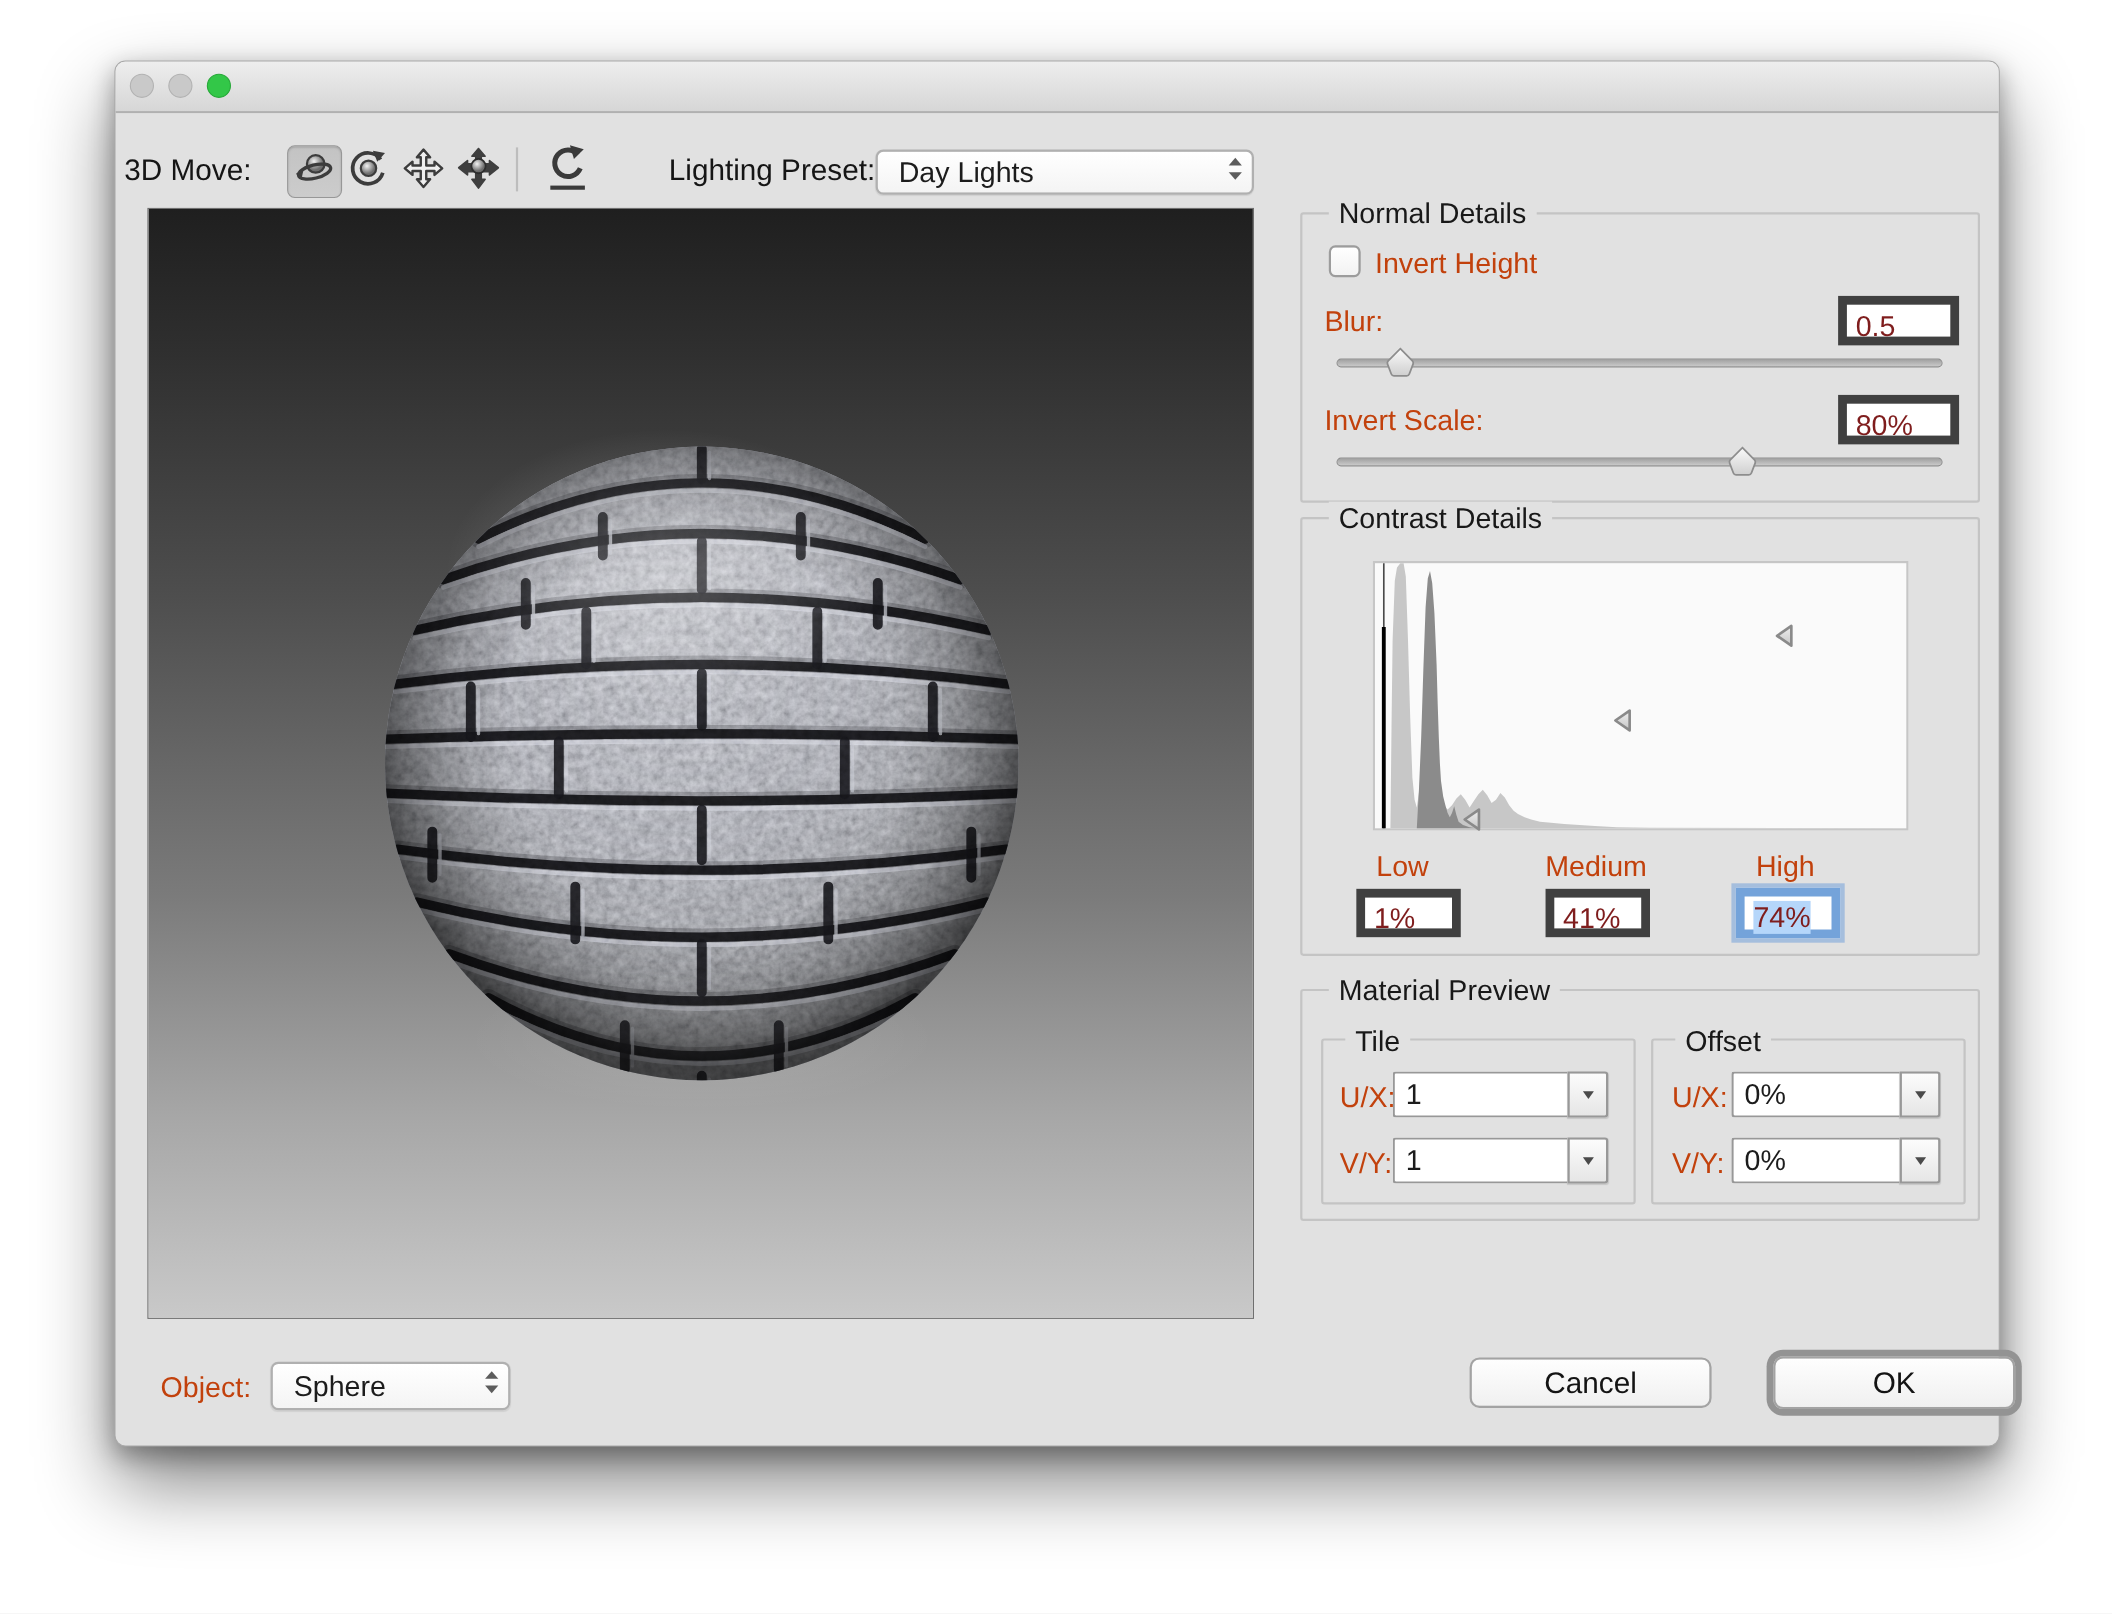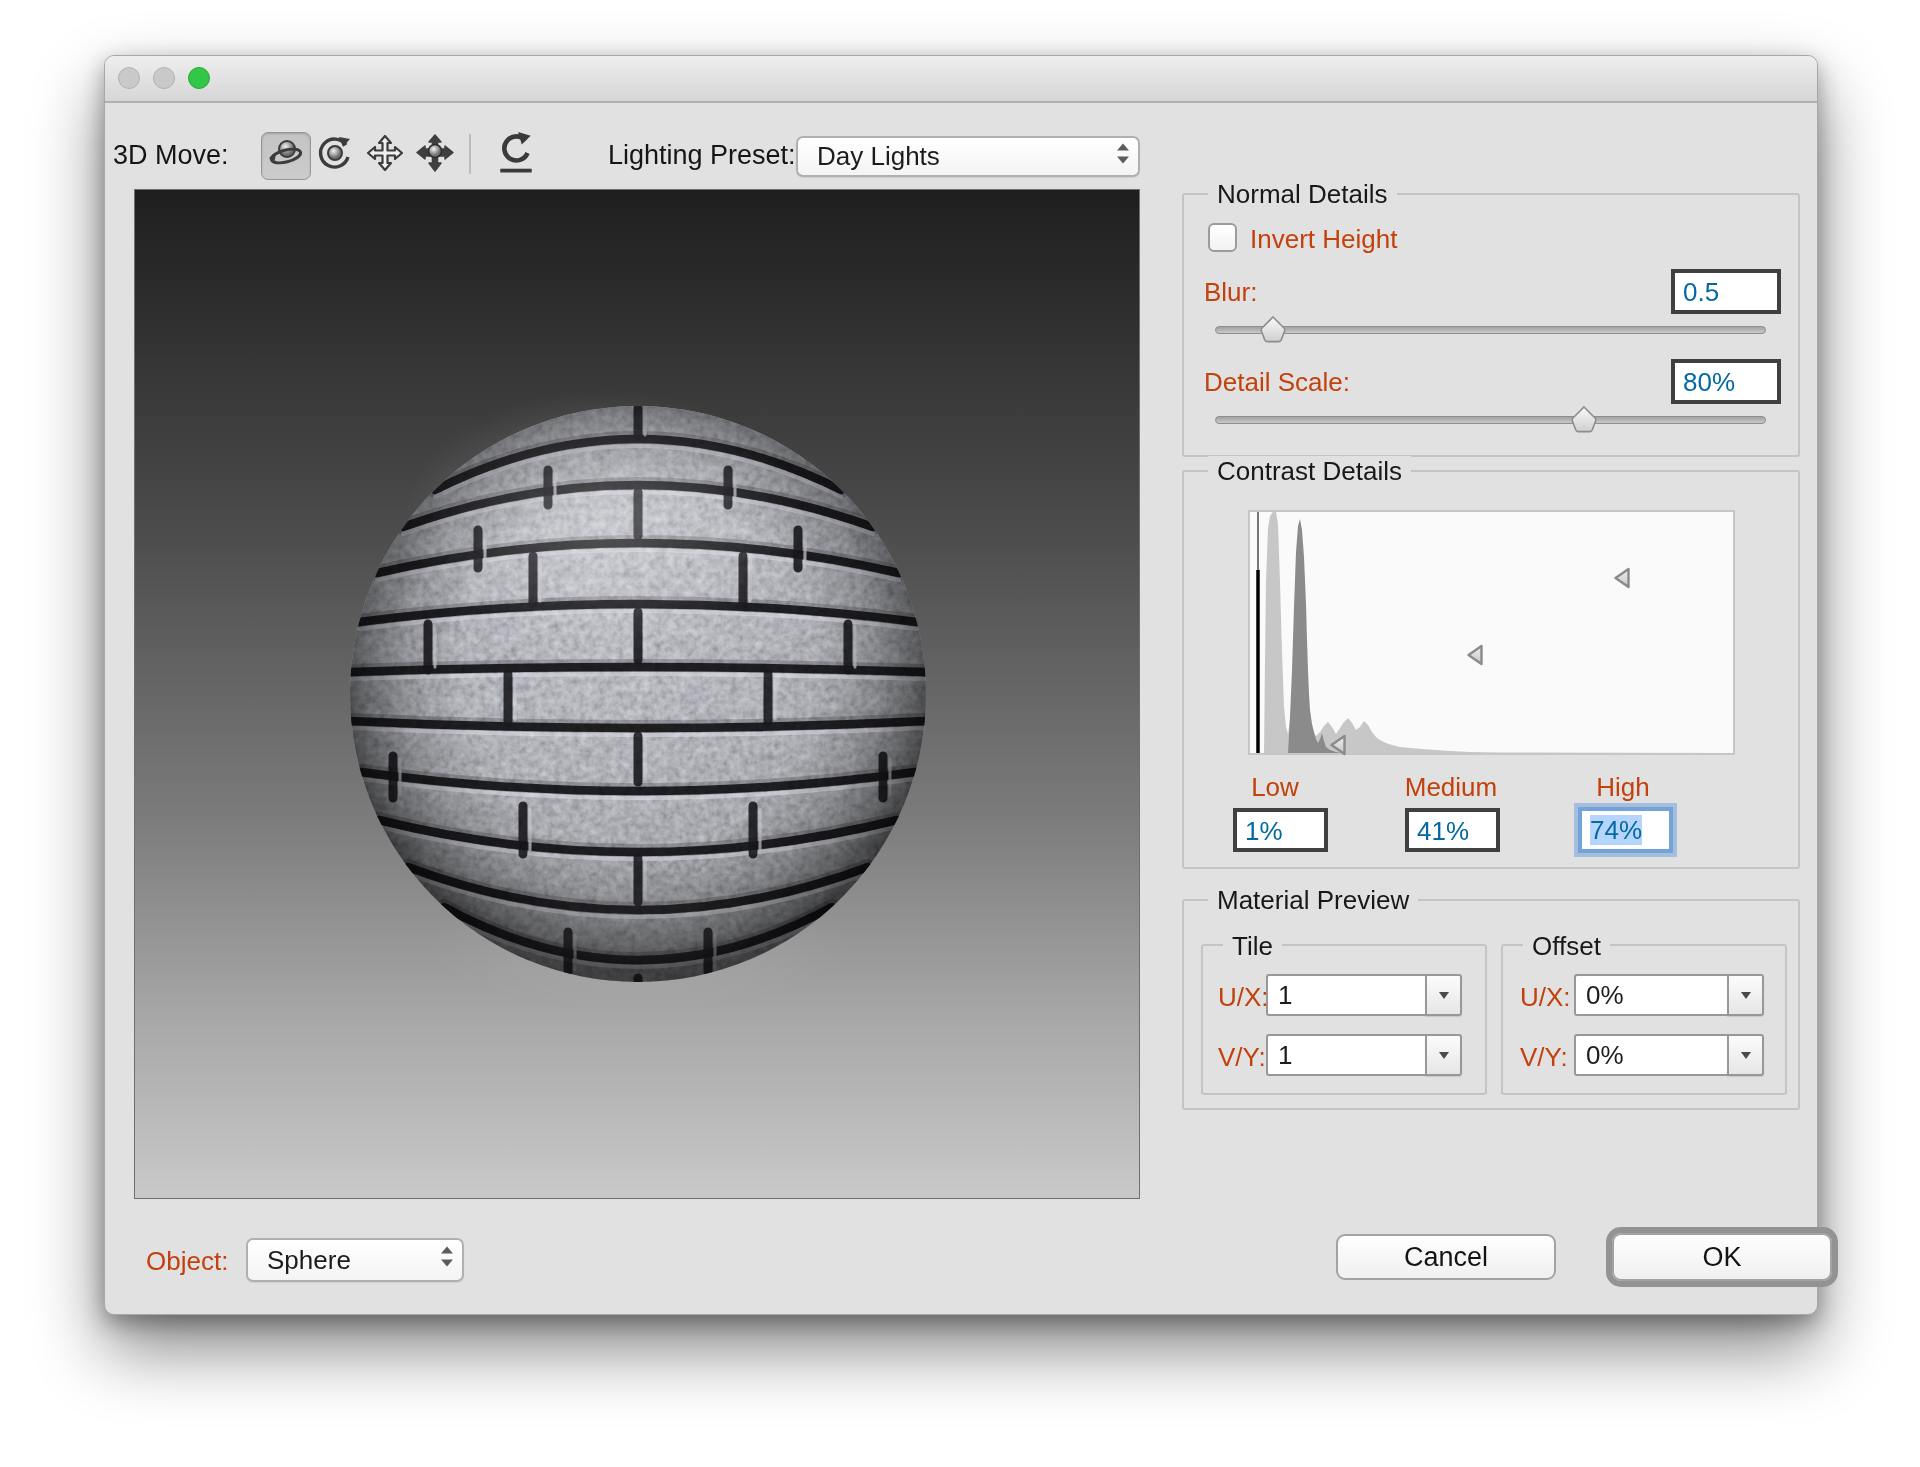--- a/index.html
+++ b/index.html
@@ -26,22 +26,22 @@
          font-size:26px;display:flex;align-items:center;padding-left:19px;
          box-shadow:0 1px 1px rgba(0,0,0,.08);}
   .popup .stepper{position:absolute;right:7px;top:50%;transform:translateY(-50%);}
   .preview{position:absolute;left:29px;top:133px;width:1004px;height:1008px;
            border:1px solid #6f6f6f;box-sizing:content-box;}
   .group{position:absolute;border:2px solid #c4c4c4;border-radius:3px;}
   .gtitle{position:absolute;top:-16px;left:24px;background:#e1e1e1;
           padding:0 9px;font-size:26px;color:#181818;}
   .subgroup{position:absolute;border:2px solid #c4c4c4;border-radius:3px;}
   .lbl{position:absolute;font-size:26px;color:#c2410c;}
-  .field{position:absolute;background:#ffffff;border:4px solid #404040;
-         box-sizing:border-box;font-size:26px;padding:4px 8px 0 8px;color:#0369a1;}
+  .field{position:absolute;background:#ffffff;border:8px solid #404040;
+         box-sizing:border-box;font-size:26px;padding:4px 8px 0 8px;color:#7f1d1d;}
   .field.focused{border-color:#74a3da;box-shadow:0 0 0 4px rgba(116,163,218,.55);}
   .sel{background:#b5d6fa;}
   .checkbox{position:absolute;width:29px;height:29px;background:linear-gradient(#ffffff,#f2f2f2);
             border:2px solid #9c9c9c;border-radius:6px;box-sizing:border-box;}
   .sliderbox{position:absolute;height:34px;}
   .track{position:absolute;left:0;right:0;top:13px;height:8px;border-radius:4px;
          background:linear-gradient(#a2a2a2,#c9c9c9);border:1px solid #8e8e8e;box-sizing:border-box;}
   .thumb{position:absolute;top:2px;width:30px;height:29px;margin-left:-15px;}
   .hist{position:absolute;background:#fafafa;border:2px solid #c6c6c6;box-sizing:content-box;}
   .btn{position:absolute;background:linear-gradient(#fefefe,#f0f0f0);
@@ -230,21 +230,21 @@
               <linearGradient id="th" x1="0" y1="0" x2="0" y2="1">
                 <stop offset="0" stop-color="#fafafa"></stop>
                 <stop offset="1" stop-color="#cfcfcf"></stop>
               </linearGradient>
             </defs>
           <path d="M15,2 L26,13 Q27.2,14.3 26.6,16 L23.2,25 Q22.6,26.6 20.8,26.6 L9.2,26.6 Q7.4,26.6 6.8,25 L3.4,16 Q2.8,14.3 4,13 Z" fill="url(#th)" stroke="#8d8d8d" stroke-width="1.6"></path>
         </svg>
       </div>
     </div>
 
-    <span class="lbl" style="left:20px;top:172px;">Detail Scale:</span>
+    <span class="lbl" style="left:20px;top:172px;">Invert Scale:</span>
     <div class="field" style="left:487px;top:164px;width:110px;height:45px;">80%</div>
     <div class="sliderbox" style="left:31px;top:208px;width:551px;">
       <div class="track"></div>
       <div class="thumb" style="left: 67%;">
         <svg width="30" height="29" viewBox="0 0 30 29">
           <path d="M15,2 L26,13 Q27.2,14.3 26.6,16 L23.2,25 Q22.6,26.6 20.8,26.6 L9.2,26.6 Q7.4,26.6 6.8,25 L3.4,16 Q2.8,14.3 4,13 Z" fill="url(#th)" stroke="#8d8d8d" stroke-width="1.6"></path>
         </svg>
       </div>
     </div>
   </div>

